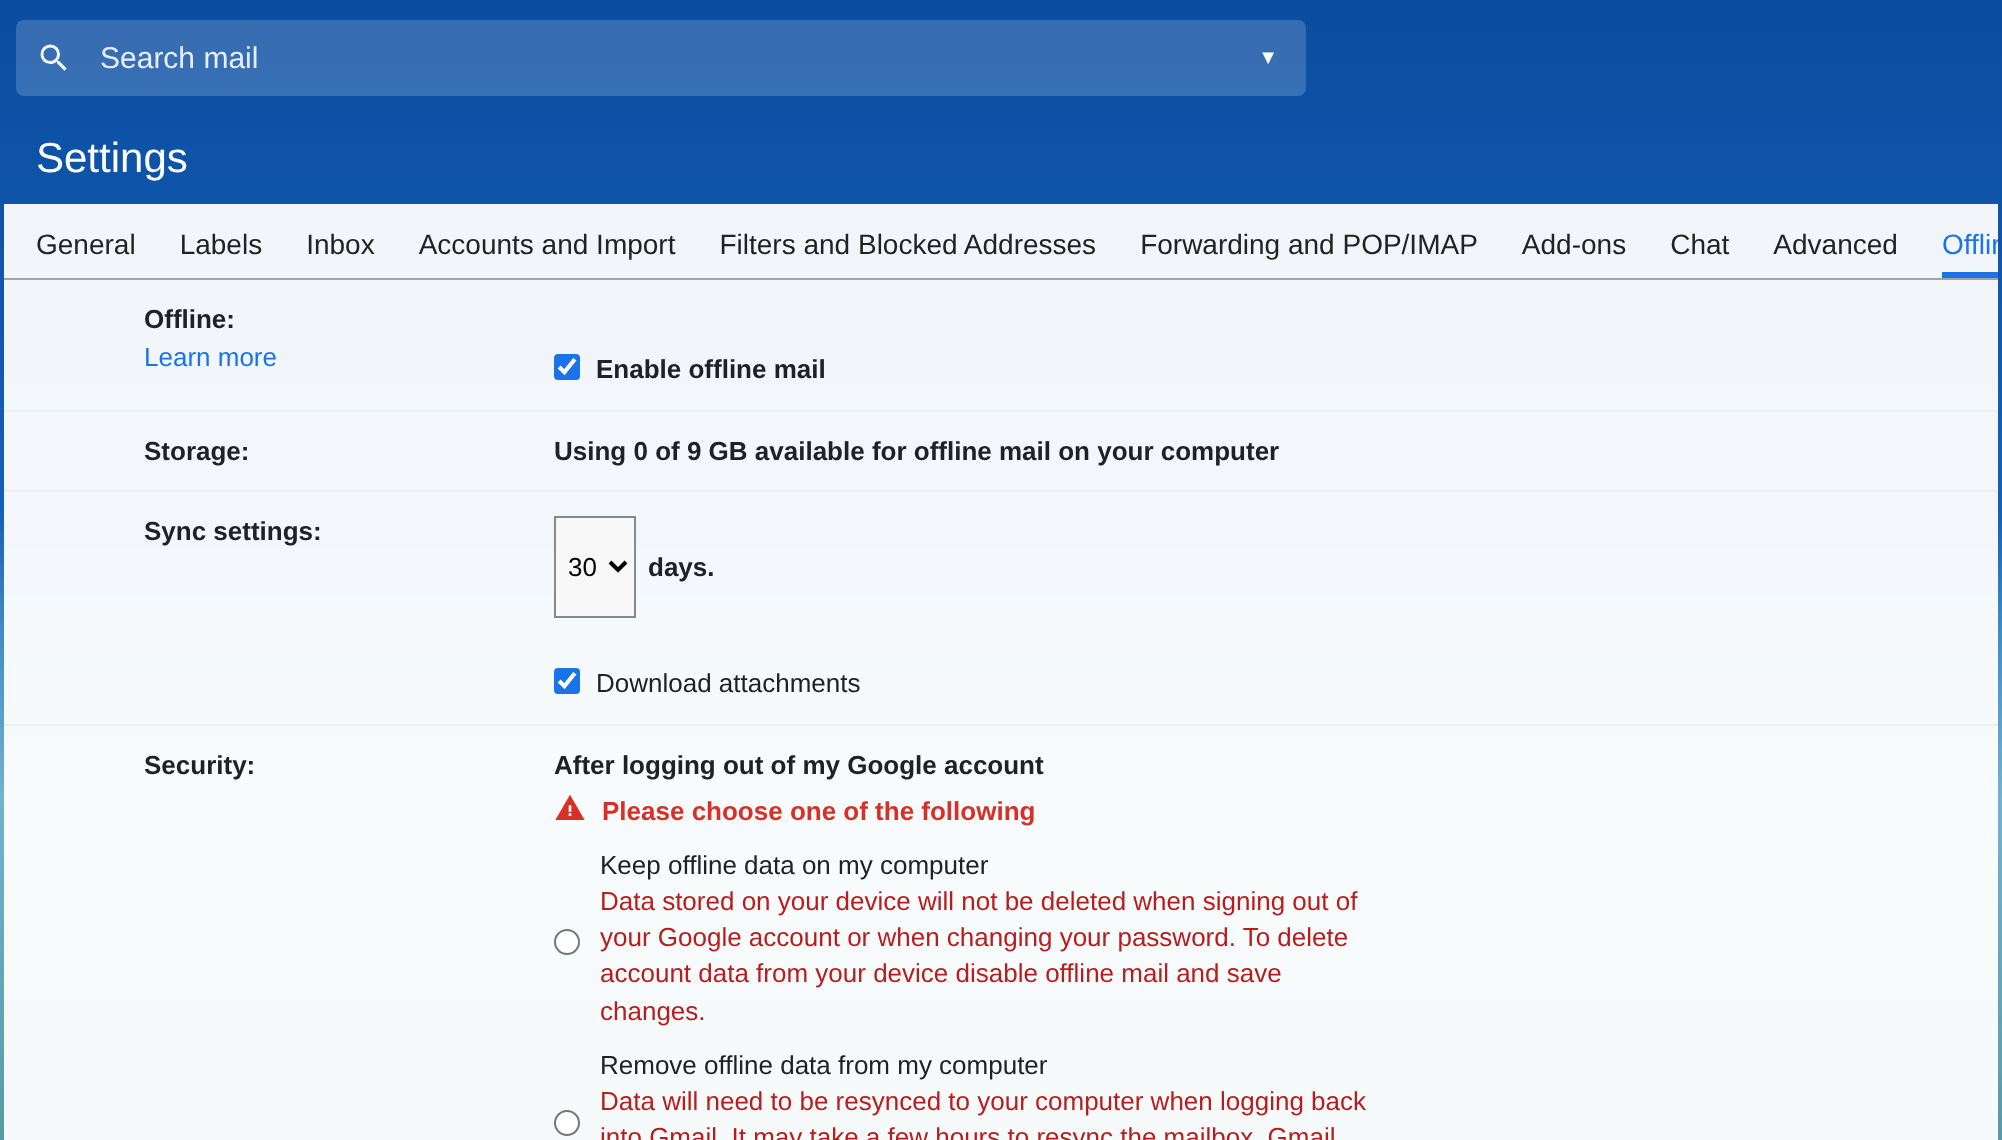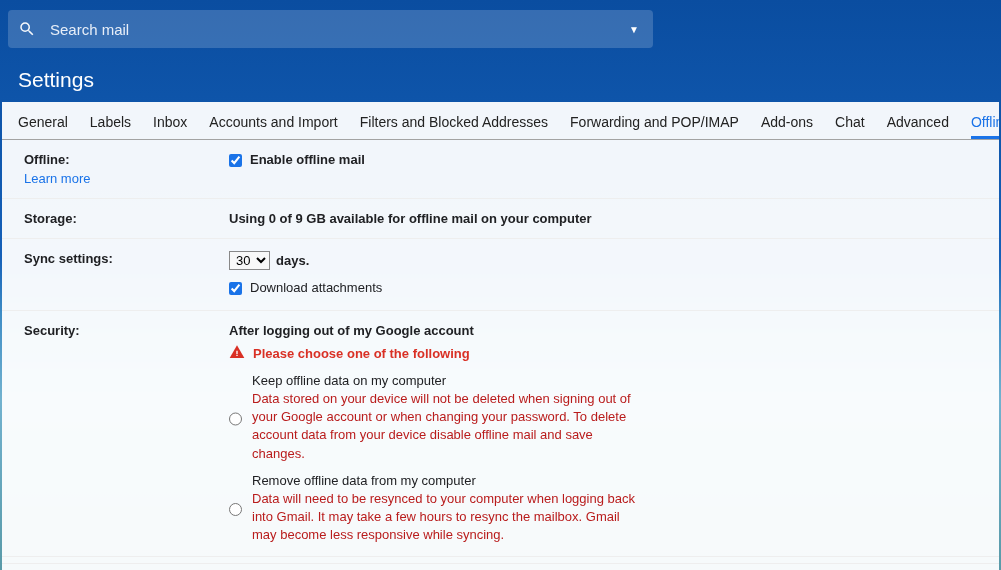--- a/index.html
+++ b/index.html
@@ -78,39 +78,40 @@
       display: flex;
       padding: 12px 22px;
       border-bottom: 1px solid #eee;
     }
     .section:last-of-type { border-bottom: none; }
     .section-label {
       width: 205px;
       flex-shrink: 0;
       font-weight: bold;
       color: #202124;
+      margin-left: 48px;
     }
     .section-label .learn-more {
       display: block;
       font-weight: normal;
       color: #1a73e8;
       margin-top: 4px;
       cursor: pointer;
     }
     .section-content { flex: 1; color: #202124; }
     .bold { font-weight: bold; }
     .row { display: flex; align-items: center; gap: 6px; }
     .mt10 { margin-top: 10px; }
-    .checkbox { display:inline-flex; align-items:flex-end; gap:8px; }
+    .checkbox { display:inline-flex; align-items:flex-start; gap:8px;margin-top:25px; }
     .checkbox input { accent-color: #1a73e8; }
     select.days {
       border: 1px solid #888;
       background: #f8f8f8;
       font-size: 13px;
-      padding: 0 2px;
+      padding: 16px 2px;
     }
     .warn-row { display:flex; align-items:center; gap:8px; margin-top:6px;text-align:center; }
     .warn-row svg { width: 16px; height: 16px; }
     .warn-text { color: #d93025; font-weight: bold; }
     .radio-block { margin-top: 10px; display:flex; gap:10px; }
     .radio-block input[type=radio] { margin-top: 2px; }
     .radio-block .opt-label { color:#202124; }
     .radio-block .opt-desc {
       color:#b91c1c;
       margin-top:2px;

